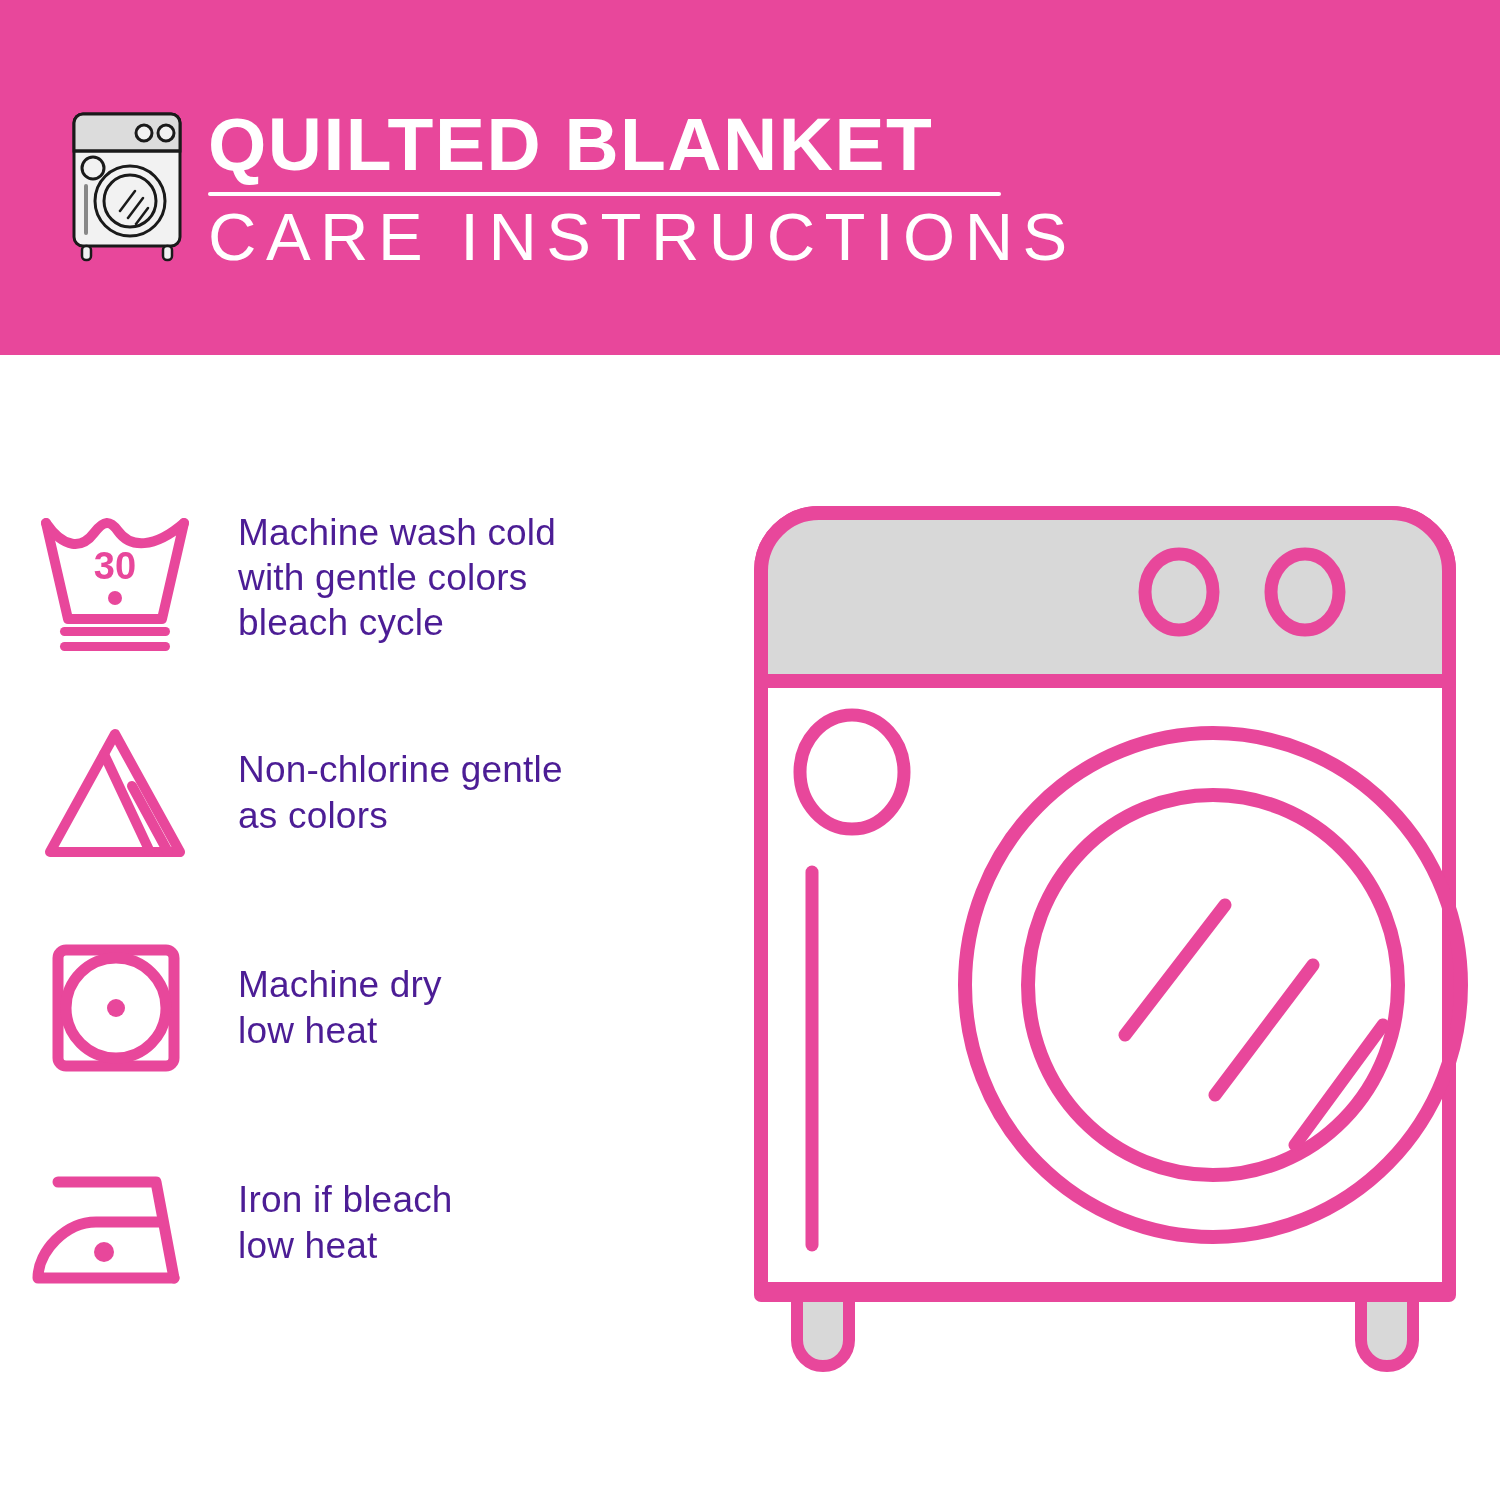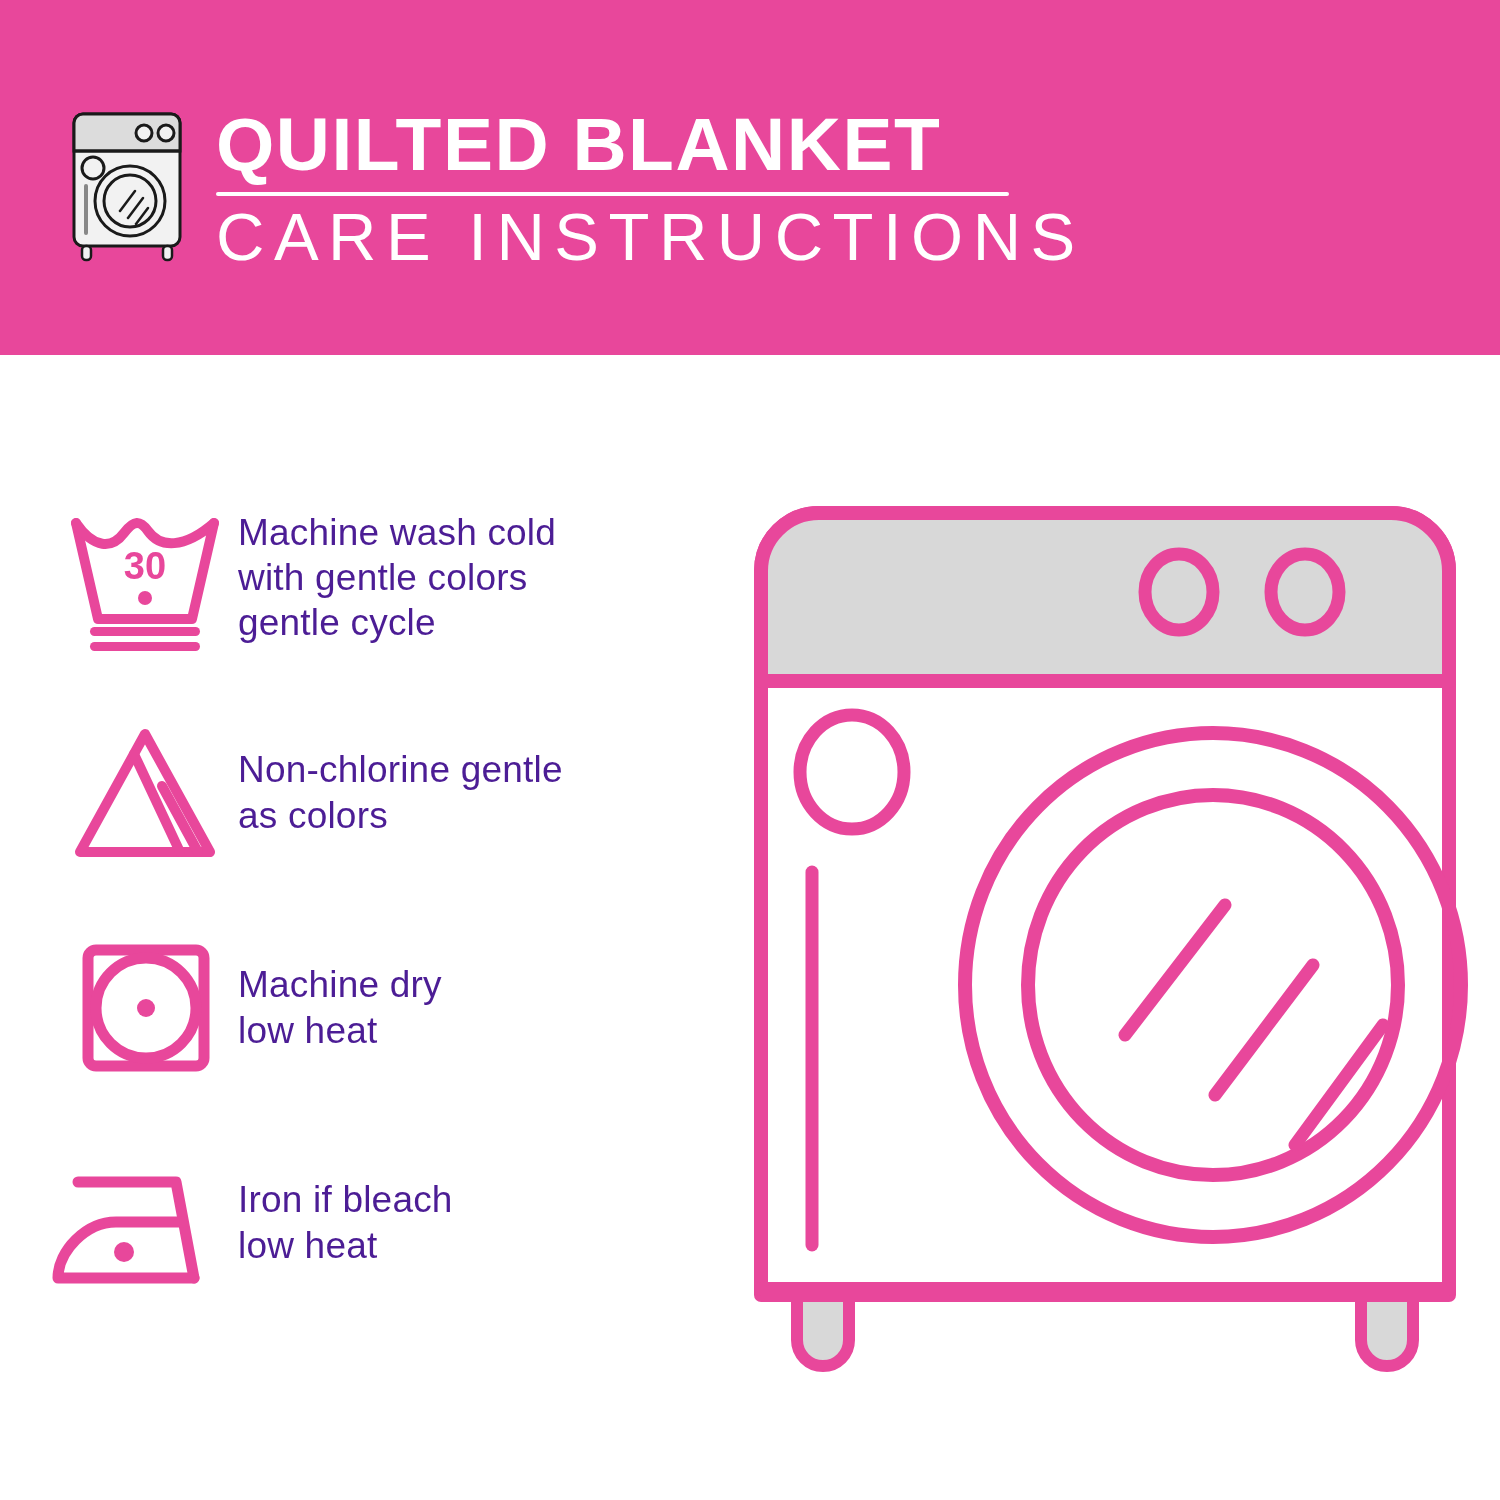--- a/index.html
+++ b/index.html
@@ -31,21 +31,21 @@
   .header-machine-icon {
     position: absolute;
     left: 62px;
     top: 108px;
     width: 130px;
     height: 155px;
   }
 
   .header-text-block {
     position: absolute;
-    left: 216px;
+    left: 208px;
     top: 105px;
     width: 800px;
   }
 
   .title-main {
     font-size: 75px;
     font-weight: bold;
     color: #ffffff;
     letter-spacing: 1.5px;
     line-height: 1.05;
@@ -85,21 +85,21 @@
     height: 215px;
   }
 
   .care-symbol {
     position: relative;
     width: 230px;
     min-width: 230px;
     height: 180px;
     display: flex;
     align-items: center;
-    justify-content: flex-end;
+    justify-content: center;
   }
 
   .care-text {
     font-size: 37px;
     line-height: 1.22;
     color: #4c1d95;
     font-weight: 400;
     letter-spacing: 0.2px;
     padding-left: 8px;
   }
@@ -167,21 +167,21 @@
 
           <circle cx="85" cy="95" r="7" fill="#E8479B"></circle>
 
           <rect x="30" y="124" width="110" height="9" rx="4.5" fill="#E8479B"></rect>
           <rect x="30" y="139" width="110" height="9" rx="4.5" fill="#E8479B"></rect>
         </svg>
       </div>
       <div class="care-text">
         <div>Machine wash cold</div>
         <div>with gentle colors</div>
-        <div>gentle cycle</div>
+        <div>bleach cycle</div>
       </div>
     </div>
 
     <div class="care-row">
       <div class="care-symbol">
         <svg viewBox="0 0 170 150" width="170" height="150">
 
           <path d="M85 16 L150 134 L20 134 Z" fill="none" stroke="#E8479B" stroke-width="10" stroke-linejoin="round"></path>
 
           <line x1="74" y1="36" x2="120" y2="134" stroke="#E8479B" stroke-width="10" stroke-linecap="round"></line>

